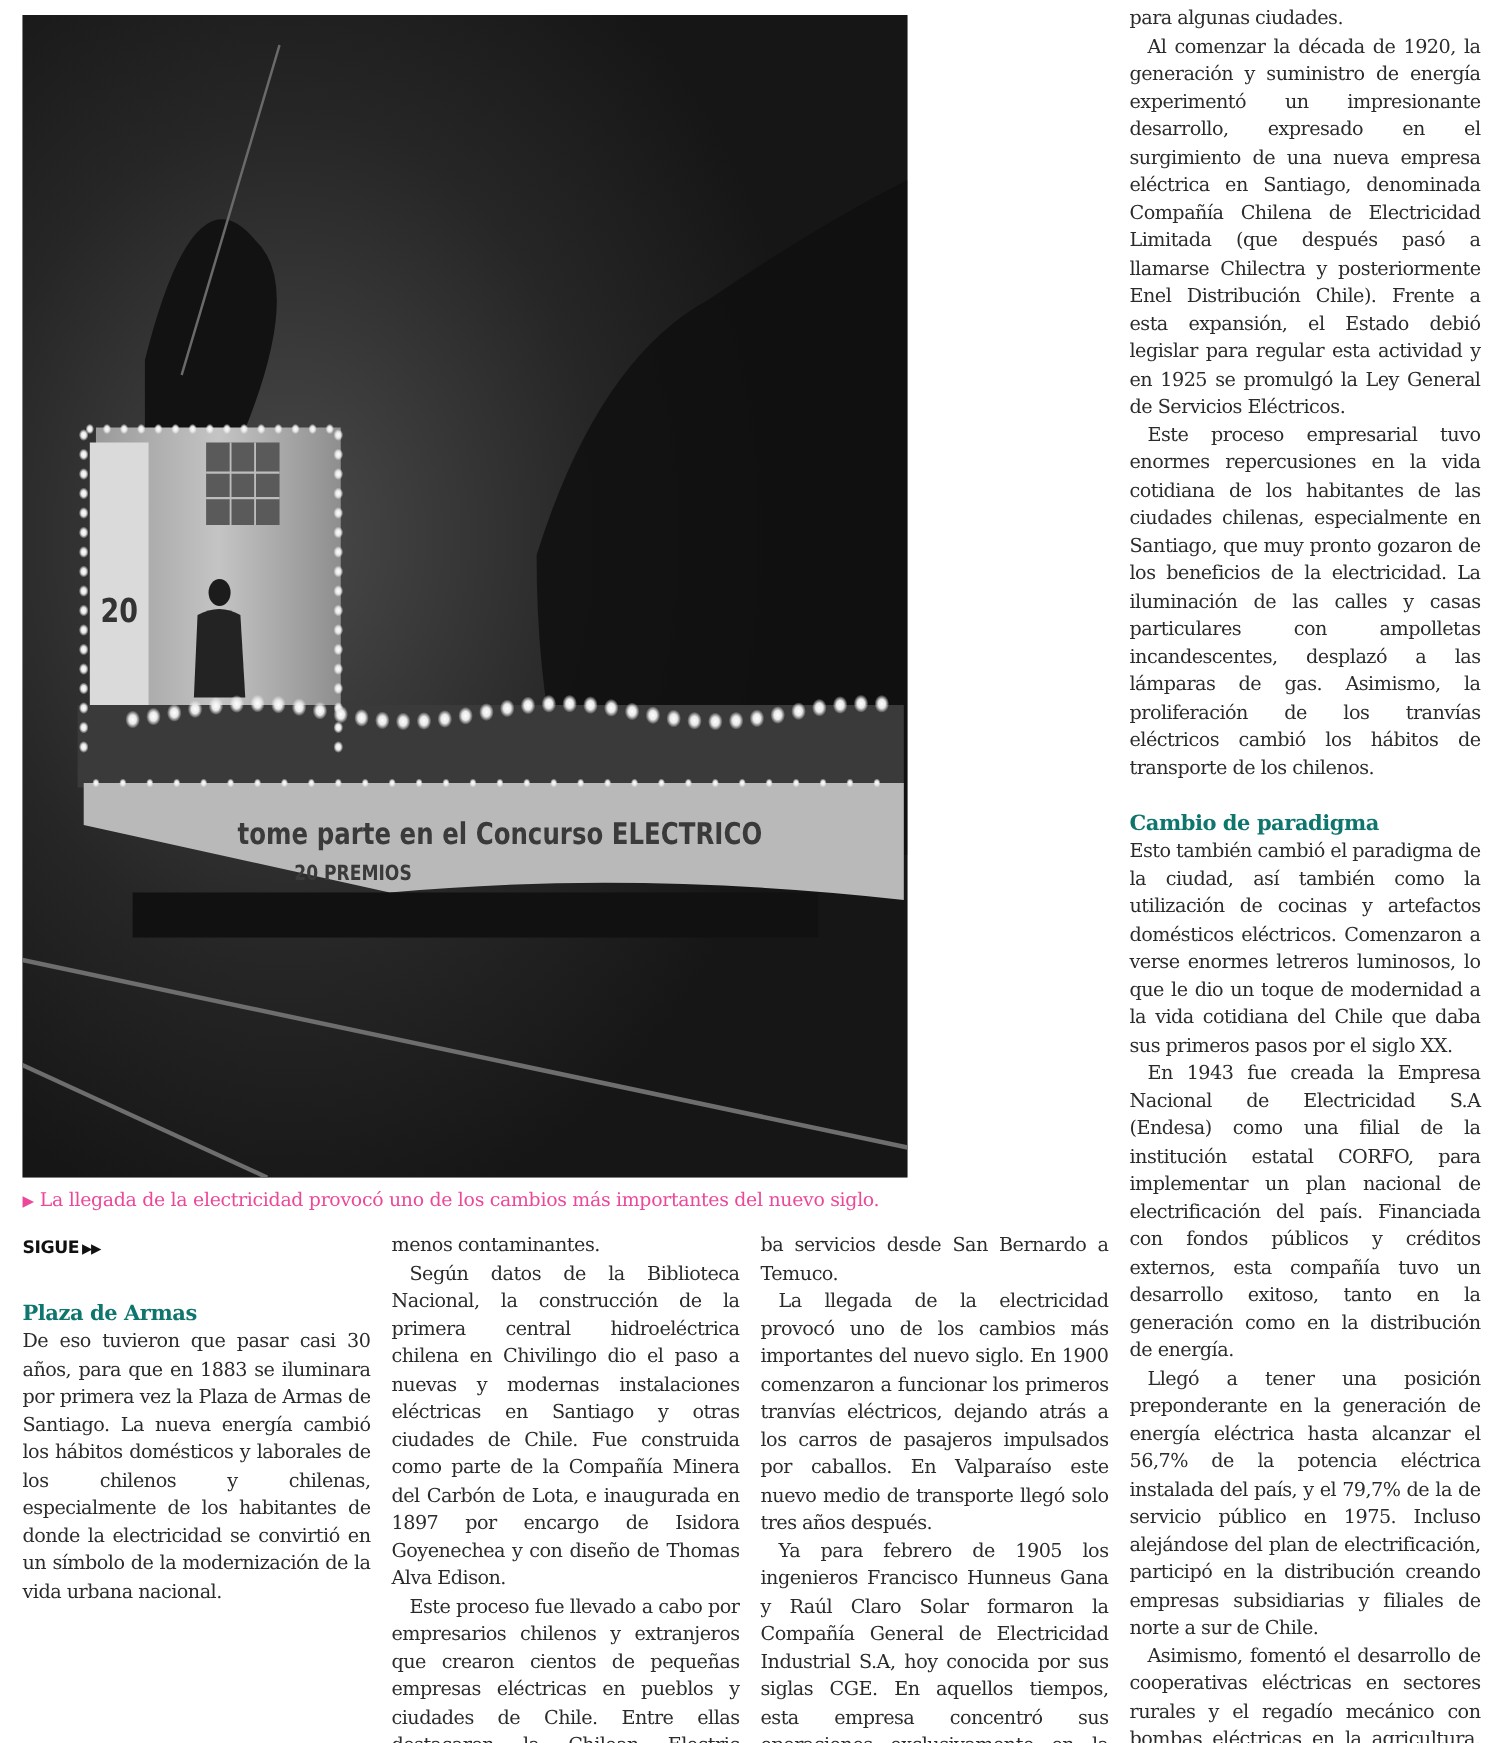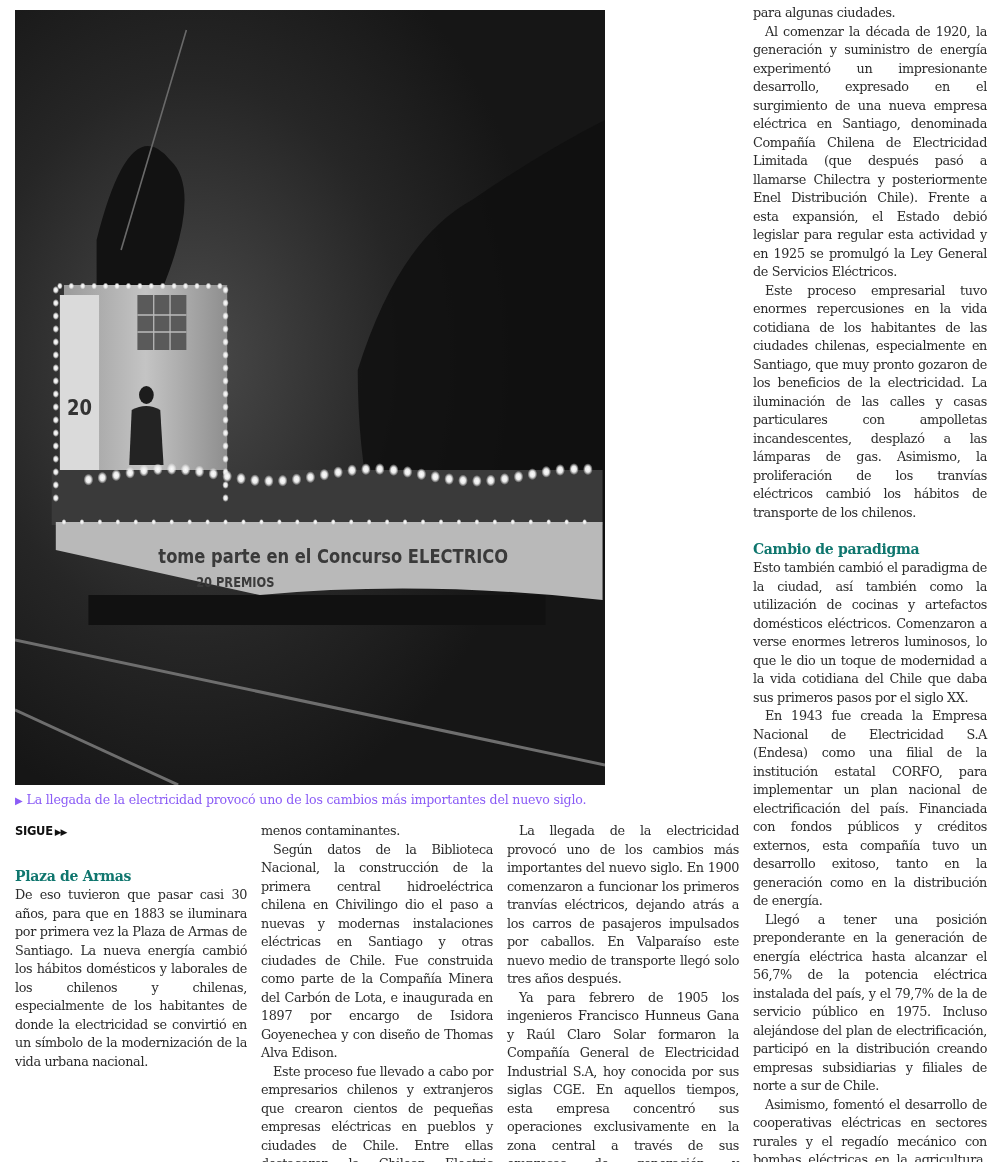--- a/index.html
+++ b/index.html
@@ -2,21 +2,21 @@
 <html><head>
 <meta charset="utf-8">
 <style>
   html, body { margin: 0; padding: 0; background: #ffffff; }
   body { width: 1000px; height: 1162px; position: relative; overflow: hidden;
          font-family: "DejaVu Serif", "Liberation Serif", serif; color: #2b2b2b; }
   .photo { position: absolute; left: 15px; top: 10px; width: 590px; height: 775px;
            background: #1c1c1c; overflow: hidden; }
   .photo svg { display: block; width: 100%; height: 100%; }
   .caption { position: absolute; left: 15px; top: 792px; width: 720px;
-             font-size: 12.6px; line-height: 16px; color: #8b5cf6; letter-spacing: -0.2px; }
+             font-size: 12.6px; line-height: 16px; color: #ec4899; letter-spacing: -0.2px; }
   .caption .tri { font-size: 10px; margin-right: 4px; }
   .sigue { position: absolute; left: 15px; top: 824px; font-family: "DejaVu Sans", "Liberation Sans", sans-serif;
            font-weight: bold; font-size: 11.5px; letter-spacing: -0.3px; color: #111; }
   .sigue .arrows { font-size: 9px; margin-left: 2px; letter-spacing: -1px; }
   .col { position: absolute; font-size: 12.8px; line-height: 18.5px; letter-spacing: -0.35px;
          text-align: justify; }
   .col p { margin: 0; text-indent: 12px; }
   .col p.noindent { text-indent: 0; }
   .col h3 { margin: 0; font-size: 14px; font-weight: bold; line-height: 19px; letter-spacing: -0.3px; color: #0f766e; }
   .gap { height: 18px; }
@@ -215,20 +215,21 @@
 
 </div>
 
 <div class="col c2">
   <p class="noindent">menos contaminantes.</p>
   <p>Según datos de la Biblioteca Nacional, la construcción de la primera central hidroeléctrica chilena en Chivilingo dio el paso a nuevas y modernas instalaciones eléctricas en Santiago y otras ciudades de Chile. Fue construida como parte de la Compañía Minera del Carbón de Lota, e inaugurada en 1897 por encargo de Isidora Goyenechea y con diseño de Thomas Alva Edison.</p>
   <p>Este proceso fue llevado a cabo por empresarios chilenos y extranjeros que crearon cientos de pequeñas empresas eléctricas en pueblos y ciudades de Chile. Entre ellas destacaron la Chilean Electric Tramway and Light Company y la Compañía Alemana Transatlántica de Electricidad, ambas operadas desde la capital. También se formó en ese tiempo la Compañía General de Electricidad Industrial, que presta-</p>
 </div>
 
 <div class="col c3">
+  <p class="noindent">ba servicios desde San Bernardo a Temuco.</p>
   <p>La llegada de la electricidad provocó uno de los cambios más importantes del nuevo siglo. En 1900 comenzaron a funcionar los primeros tranvías eléctricos, dejando atrás a los carros de pasajeros impulsados por caballos. En Valparaíso este nuevo medio de transporte llegó solo tres años después.</p>
   <p>Ya para febrero de 1905 los ingenieros Francisco Hunneus Gana y Raúl Claro Solar formaron la Compañía General de Electricidad Industrial S.A, hoy conocida por sus siglas CGE. En aquellos tiempos, esta empresa concentró sus operaciones exclusivamente en la zona central a través de sus empresas de generación y distribución. También proporcionó la energía para alimentar el servicio de tranvías eléctricos</p>
 </div>
 
 <div class="col c4">
   <p class="noindent">para algunas ciudades.</p>
   <p>Al comenzar la década de 1920, la generación y suministro de energía experimentó un impresionante desarrollo, expresado en el surgimiento de una nueva empresa eléctrica en Santiago, denominada Compañía Chilena de Electricidad Limitada (que después pasó a llamarse Chilectra y posteriormente Enel Distribución Chile). Frente a esta expansión, el Estado debió legislar para regular esta actividad y en 1925 se promulgó la Ley General de Servicios Eléctricos.</p>
   <p>Este proceso empresarial tuvo enormes repercusiones en la vida cotidiana de los habitantes de las ciudades chilenas, especialmente en Santiago, que muy pronto gozaron de los beneficios de la electricidad. La iluminación de las calles y casas particulares con ampolletas incandescentes, desplazó a las lámparas de gas. Asimismo, la proliferación de los tranvías eléctricos cambió los hábitos de transporte de los chilenos.</p>
   <div class="gap"></div>
   <h3>Cambio de paradigma</h3>

